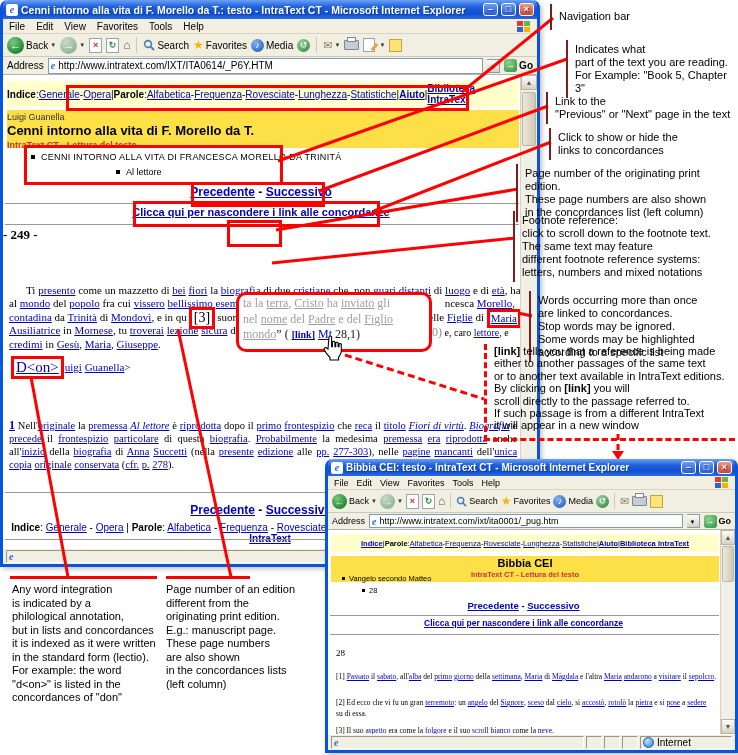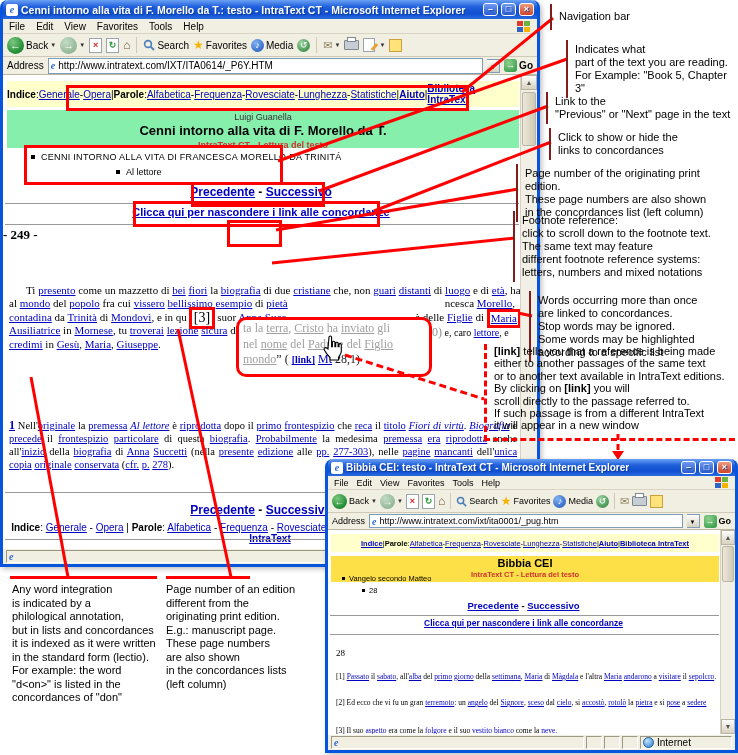--- a/index.html
+++ b/index.html
@@ -114,22 +114,22 @@
   .gy{color:#a0a0a0;}
   .glk{color:#a0a0a0;text-decoration:underline;}
   .gy2{color:#909090;font-size:12px;}
   .dk{color:#1a1a1a;}
   .lkb{color:#0000c0;text-decoration:underline;font-weight:bold;font-size:10px;}
   .lks{color:#0000c0;text-decoration:underline;}
 
   
   .m-nav{position:absolute;left:4px;right:18px;top:6px;height:26px;background:#ffffcc;
     display:flex;align-items:center;justify-content:center;font-size:10px;}
-  .m-head{position:absolute;left:4px;right:18px;top:35px;height:38px;background:#86efac;
-    text-align:center;padding-top:2px;box-sizing:border-box;}
+  .m-head{position:absolute;left:4px;right:18px;top:35px;height:38px;background:#fde047;
+    text-align:left;padding-top:2px;box-sizing:border-box;}
   .author{font-size:9px;color:#333;}
   .h-title{font-size:13px;font-weight:bold;margin-top:1px;}
   .h-sub{font-size:9px;font-weight:bold;color:#cc3333;margin-top:2px;}
   .m-bc1{position:absolute;left:28px;top:77px;font-size:9px;letter-spacing:.3px;}
   .m-bc2{position:absolute;left:113px;top:92px;font-size:9px;}
   .bullet{display:inline-block;width:4px;height:4px;background:#000;margin-right:6px;vertical-align:1px;}
   .m-pn,.m-pn2{position:absolute;left:0;right:18px;text-align:center;
     font-size:12px;font-weight:bold;}
   .m-pn{top:110px;} .m-pn2{top:428px;}
   .m-clicca{position:absolute;left:0;right:18px;top:131px;text-align:center;
@@ -184,21 +184,21 @@
   .ribox{display:inline-block;border:3px solid #f00;background:#fff;padding:0 2px;
     margin:-4px 2px;vertical-align:middle;}
   .ribox.pg3{font:14px/16px "Liberation Serif",serif;}
   .ribox.donbox{font:15px/17px "Liberation Serif",serif;margin-right:1px;}
   .ribox.mariabox{padding:0 1px;margin:-4px 0;}
   .ribox.fnbox{padding:0 2px;margin:-4px 1px;}
   .fnsup{font:bold 11px "Liberation Sans",sans-serif;}
 
   #inset{position:absolute;left:236px;top:292px;width:182px;height:52px;z-index:18;
     background:#fff;border:3px solid #f00;border-radius:10px;padding:1px 4px;
-    font:12px/15.5px "Liberation Serif",serif;white-space:nowrap;overflow:hidden;margin-top:25px;}
+    font:12px/15.5px "Liberation Serif",serif;white-space:nowrap;overflow:hidden;}
 
   .rlabel{position:absolute;z-index:20;font:11px/13px "Liberation Sans",sans-serif;
     color:#000;white-space:pre-line;border-left:2px solid #7f1d1d;padding:3px 0 3px 7px;}
   #lab-nav{left:550px;top:4px;padding-top:6px;padding-bottom:7px;}
   #lab-read{left:566px;top:40px;}
   #lab-pn{left:546px;top:92px;}
   #lab-conc{left:549px;top:128px;}
   #lab-page{left:516px;top:164px;}
   #lab-fnref{left:513px;top:211px;}
   #lab-words{left:529px;top:291px;}
@@ -338,20 +338,24 @@
       <div class="chr m-hr1"></div>
       <div class="m-clicca"><span class="lk">Clicca qui per nascondere i link alle concordanze</span></div>
       <div class="chr m-hr2"></div>
       <div class="m-249">- 249 -</div>
       <div class="m-par">
         <div class="pline"><span style="padding-left:17px;"><span>Ti </span><span class="lk">presento</span><span> come un mazzetto di </span><span class="lk">bei</span><span> </span><span class="lk">fiori</span><span> la </span><span class="lk">biografia</span><span> di due </span><span class="lk">cristiane</span><span> che, non </span><span class="lk">guari</span><span> </span><span class="lk">distanti</span><span> di </span><span class="lk">luogo</span><span> e di </span><span class="lk">età</span><span>, hanno </span></span></div>
         <div class="pline"><span><span>al </span><span class="lk">mondo</span><span> del </span><span class="lk">popolo</span><span> fra cui </span><span class="lk">vissero</span><span> </span><span class="lk">bellissimo</span><span> </span><span class="lk">esempio</span><span> di </span><span class="lk">pietà</span></span><span class="pr-r"><span>ncesca </span><span class="lk">Morello</span><span>,</span></span></div>
         <div class="pline"><span><span class="lk">contadina</span><span> da </span><span class="lk">Trinità</span><span> di </span><span class="lk">Mondovì</span><span>, e in qu</span></span><span class="ribox pg3">[3]</span><span><span>suor </span><span class="lk">Anna</span><span> </span><span class="lk">Succ</span></span><span class="pr-r2"><span><span>à delle </span><span class="lk">Figlie</span><span> di </span></span><span class="ribox mariabox"><span class="lk">Maria</span></span></span></div>
         <div class="pline"><span><span class="lk">Ausiliatrice</span><span> in </span><span class="lk">Mornese</span><span>, tu </span><span class="lk">troverai</span><span> </span><span class="lk">lezione</span><span> </span><span class="lk">sicura</span><span> da </span><span class="lk">apprendere</span></span><span class="pr-l"><span class="gy2">-20)</span><span>  e, caro </span><span class="lk">lettore</span><span>, e</span></span></div>
         <div class="pline"><span><span class="lk">credimi</span><span> in </span><span class="lk">Gesù</span><span>, </span><span class="lk">Maria</span><span>, </span><span class="lk">Giuseppe</span><span>.</span></span></div>
+      </div>
+      <div class="m-don">
+        <span class="ribox donbox"><span class="lk">D&lt;on&gt;</span></span>
+        <span><span class="lk">uigi</span><span> </span><span class="lk">Guanella</span><span>&gt;</span></span>
       </div>
       <div class="m-fn"><span class="fn">1</span><span>  Nell'</span><span class="lk">originale</span><span> la </span><span class="lk">premessa</span><span> </span><span class="lk i">Al lettore</span><span> è </span><span class="lk">riprodotta</span><span> dopo il </span><span class="lk">primo</span><span> </span><span class="lk">frontespizio</span><span> che </span><span class="lk">reca</span><span> il </span><span class="lk">titolo</span><span> </span><span class="lk i">Fiori di virtù</span><span>. </span><span class="lk i">Biografia</span><span> e </span><span class="lk">precede</span><span> il </span><span class="lk">frontespizio</span><span> </span><span class="lk">particolare</span><span> di questa </span><span class="lk">biografia</span><span>. </span><span class="lk">Probabilmente</span><span> la medesima </span><span class="lk">premessa</span><span> </span><span class="lk">era</span><span> </span><span class="lk">riprodotta</span><span> anche all'</span><span class="lk">inizio</span><span> della </span><span class="lk">biografia</span><span> di </span><span class="lk">Anna</span><span> </span><span class="lk">Succetti</span><span> (nella </span><span class="lk">presente</span><span> </span><span class="lk">edizione</span><span> alle </span><span class="lk">pp.</span><span> </span><span class="lk">277-303</span><span>), nelle </span><span class="lk">pagine</span><span> </span><span class="lk">mancanti</span><span> dell'</span><span class="lk">unica</span><span> </span><span class="lk">copia</span><span> </span><span class="lk">originale</span><span> </span><span class="lk">conservata</span><span> (</span><span class="lk">cfr.</span><span> </span><span class="lk">p.</span><span> </span><span class="lk">278</span><span>).</span></div>
       <div class="chr m-hr3"></div>
       <div class="m-pn2">
         <span class="lk">Precedente</span>
         <span>-</span>
         <span class="lk">Successivo</span>
       </div>
       <div class="m-nav2"><span class="b">Indice</span><span>: </span><span class="lk">Generale</span><span> - </span><span class="lk">Opera</span><span>  |  </span><span class="b">Parole</span><span>: </span><span class="lk">Alfabetica</span><span> - </span><span class="lk">Frequenza</span><span> - </span><span class="lk">Rovesciate</span><span> - </span><span class="lk">Lunghezza</span><span> - </span><span class="lk">Statistiche</span><span>  |  </span><span class="lk b">Aiuto</span><span>  |  </span><span class="lk b">Biblioteca IntraText</span></div>
       <div class="chr m-hr4"></div>
@@ -558,21 +562,22 @@
         <span class="lk">Precedente</span>
         <span>-</span>
         <span class="lk">Successivo</span>
       </div>
       <div class="phr p-hr1"></div>
       <div class="p-clicca"><span class="lk">Clicca qui per nascondere i link alle concordanze</span></div>
       <div class="phr p-hr2"></div>
       <div class="p-ch">28</div>
       <div class="verse p-v1"><span>[1] </span><span class="lk">Passato</span><span> il </span><span class="lk">sabato</span><span>, all'</span><span class="lk">alba</span><span> del </span><span class="lk">primo</span><span> </span><span class="lk">giorno</span><span> della </span><span class="lk">settimana</span><span>, </span><span class="lk">Maria</span><span> di </span><span class="lk">Màgdala</span><span> e l'altra </span><span class="lk">Maria</span><span> </span><span class="lk">andarono</span><span> a </span><span class="lk">visitare</span><span> il </span><span class="lk">sepolcro</span><span>.</span></div>
       <div class="verse p-v2a"><span>[2] Ed ecco che vi fu un gran </span><span class="lk">terremoto</span><span>: un </span><span class="lk">angelo</span><span> del </span><span class="lk">Signore</span><span>, </span><span class="lk">sceso</span><span> dal </span><span class="lk">cielo</span><span>, si </span><span class="lk">accostò</span><span>, </span><span class="lk">rotolò</span><span> la </span><span class="lk">pietra</span><span> e si </span><span class="lk">pose</span><span> a </span><span class="lk">sedere</span></div>
-      <div class="verse p-v3"><span>[3] Il suo </span><span class="lk">aspetto</span><span> era come la </span><span class="lk">folgore</span><span> e il suo </span><span class="lk">vestito</span><span> </span><span class="lk">bianco</span><span> come la </span><span class="lk">neve</span><span>.</span></div>
+      <div class="verse p-v2b"><span>su di essa.</span></div>
+      <div class="verse p-v3"><span>[3] Il suo </span><span class="lk">aspetto</span><span> era come la </span><span class="lk">folgore</span><span> e il suo </span><span class="lk">scroll</span><span> </span><span class="lk">bianco</span><span> come la </span><span class="lk">neve</span><span>.</span></div>
       <div class="vscroll">
         <div class="sb-btn sb-up">▲</div>
         <div class="sb-thumb" style="top:16px;height:34px;"></div>
         <div class="sb-btn sb-down">▼</div>
       </div>
     </div>
     <div class="statusbar">
       <span class="st-left">
           <span class="mini-e">e</span>
         </span>

